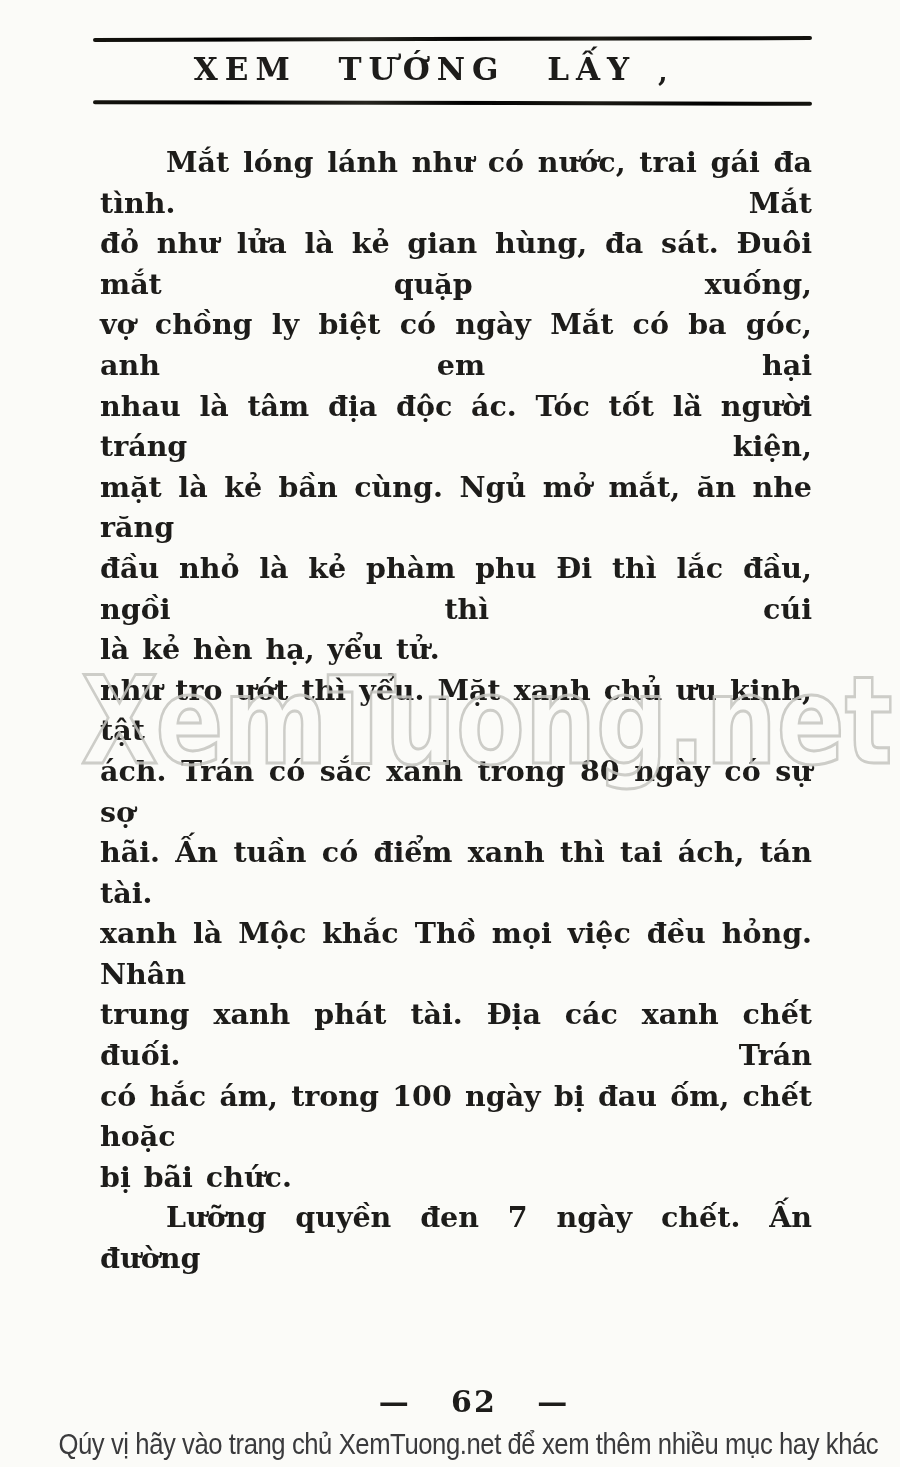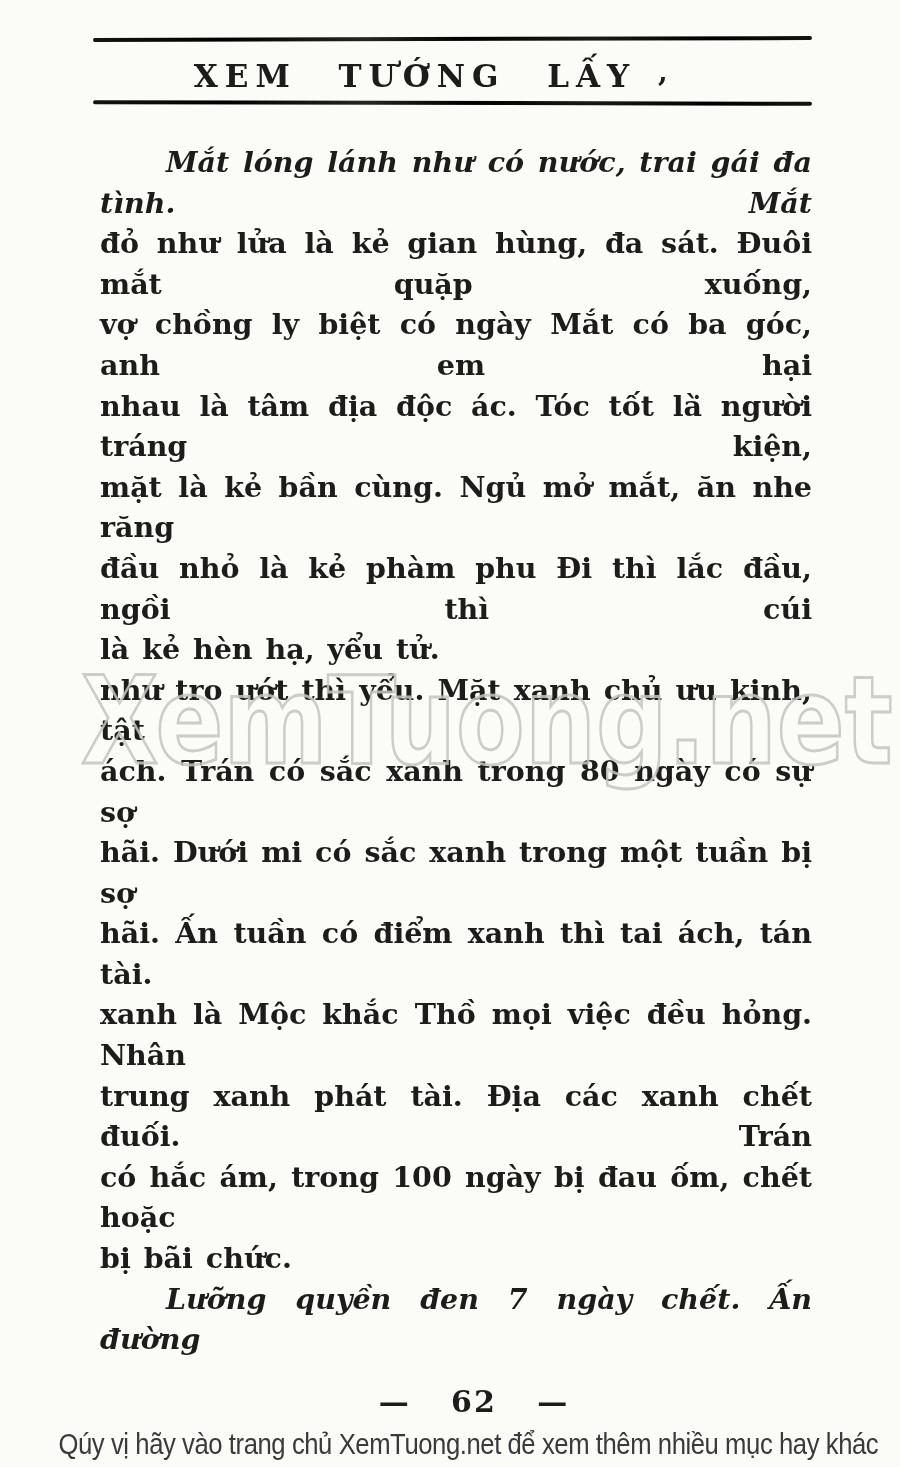--- a/index.html
+++ b/index.html
@@ -15,35 +15,35 @@
     font-family:"DejaVu Serif", serif;
     color:var(--ink);
   }
   .rule{
     position:absolute;left:93px;width:719px;height:4px;border-radius:2px;
     background:linear-gradient(90deg,#15140f 0%,#000 18%,#26251f 38%,#000 52%,#1a1914 70%,#000 86%,#15140f 100%);
   }
   .rule.top{top:37px;transform:rotate(-0.15deg);}
   .rule.bottom{top:101px;transform:rotate(0.12deg);}
   .title{
-    position:absolute;top:58px;left:95px;width:640px;text-align:center;
+    position:absolute;top:51px;left:95px;width:640px;text-align:center;
     font-size:31px;font-weight:bold;letter-spacing:7px;word-spacing:24px;
     color:var(--ink);
   }
   .body-text{
     position:absolute;top:142px;left:100px;width:712px;
     font-size:28.5px;font-weight:bold;color:var(--ink);
     word-spacing:3px;
   }
   .line{
     line-height:40.6px;
     text-align:justify;
     text-align-last:justify;
   }
-  .line.first{text-indent:66px;font-style:italic;}
+  .line.first{text-indent:66px;}
   .line.lastleft{text-align-last:left;}
   .watermark{
     position:absolute;top:648px;left:0;width:900px;text-align:center;
     font-family:"DejaVu Sans", sans-serif;font-weight:bold;
     font-size:122px;line-height:1.2;
     color:transparent;
     -webkit-text-stroke:3px var(--wm);
     transform:scaleX(0.82);transform-origin:450px 0;
     z-index:5;pointer-events:none;
     opacity:0.85;
@@ -83,21 +83,20 @@
       <div class="line">đỏ như lửa là kẻ gian hùng, đa sát. Đuôi mắt quặp xuống,</div>
       <div class="line">vợ chồng ly biệt có ngày  Mắt có ba góc, anh em hại</div>
       <div class="line">nhau là tâm địa độc ác. Tóc tốt là người tráng kiện,</div>
       <div class="line">mặt là kẻ bần cùng. Ngủ mở mắt, ăn nhe răng</div>
       <div class="line">đầu nhỏ là kẻ phàm phu  Đi thì lắc đầu, ngồi thì cúi</div>
       <div class="line lastleft">là kẻ hèn hạ, yểu tử.</div>
     </div>
     <div>
       <div class="line">như tro ướt thì yểu. Mặt xanh chủ ưu kinh, tật</div>
       <div class="line">ách. Trán có sắc xanh trong 80 ngày có sự sợ</div>
-      <div class="line">hãi. Dưới mi có sắc xanh trong một tuần bị sợ</div>
       <div class="line">hãi. Ấn tuần có điểm xanh thì tai ách, tán tài.</div>
       <div class="line">xanh là Mộc khắc Thồ mọi việc đều hỏng. Nhân</div>
       <div class="line">trung xanh phát tài. Địa các xanh chết đuối. Trán</div>
       <div class="line">có hắc ám, trong 100 ngày bị đau ốm, chết hoặc</div>
       <div class="line lastleft">bị bãi chức.</div>
     </div>
     <div>
       <div class="line first">Lưỡng quyền đen 7 ngày chết. Ấn đường</div>
     </div>
   </div>

